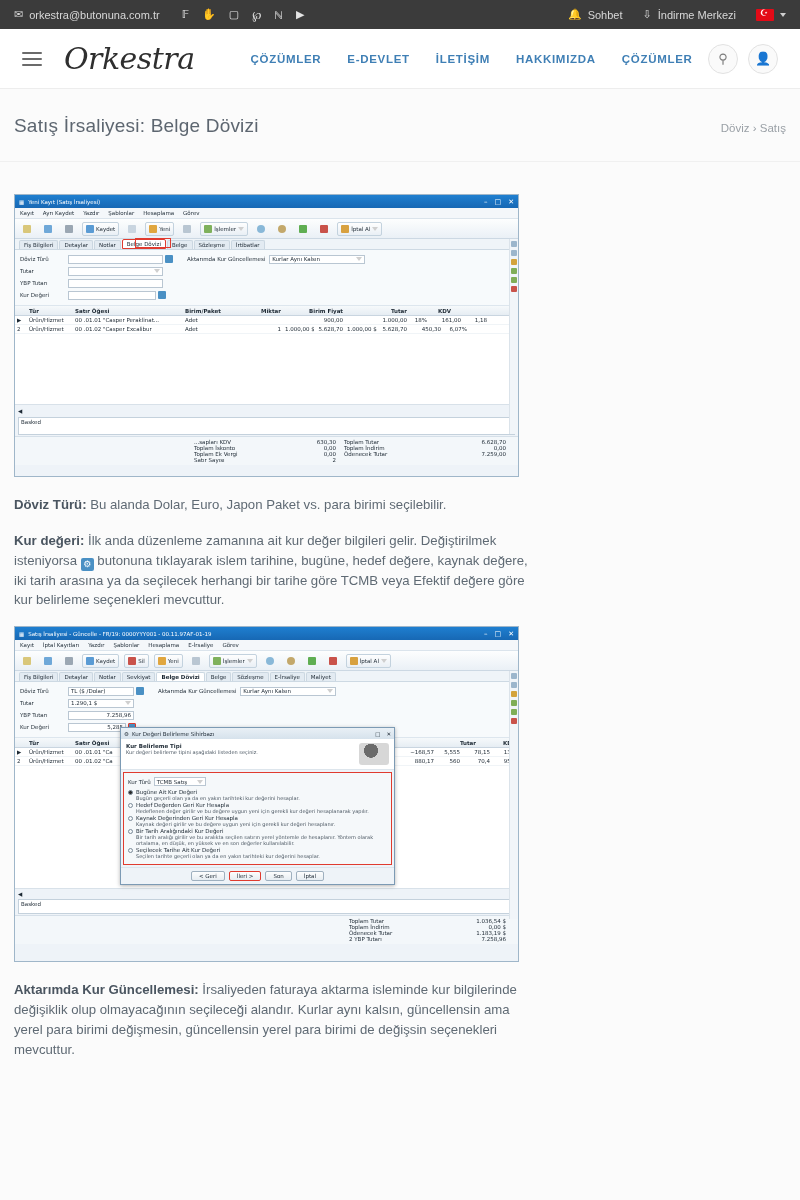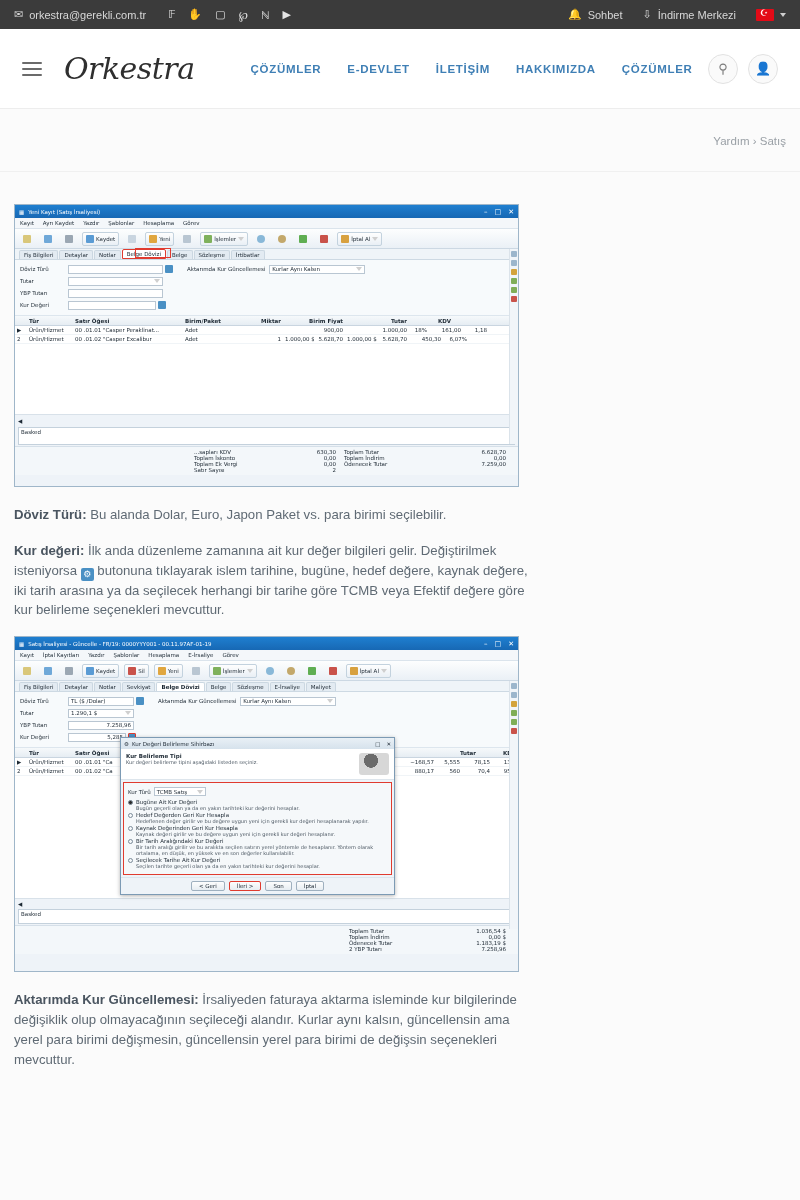--- a/index.html
+++ b/index.html
@@ -31,21 +31,21 @@
     width: 18px; height: 12px; background: #e30a17; position: relative; border-radius: 1px;
     display: inline-block;
   }
   .flag:after {
     content: "\262A"; color: #fff; font-size: 9px; position: absolute; left: 4px; top: -1px;
   }
   .caret-dn { width: 0; height: 0; border-left: 3px solid transparent; border-right: 3px solid transparent; border-top: 4px solid #cfcfcf; display: inline-block; }
 
   
   .header {
-    height: 80px;
+    height: 60px;
     background: #fff;
     display: flex;
     align-items: center;
     padding: 0 22px;
     border-bottom: 1px solid #ededed;
   }
   .burger { width: 20px; display: flex; flex-direction: column; gap: 4px; cursor: pointer; }
   .burger i { display: block; height: 2px; background: #6b6b6b; border-radius: 1px; }
   .logo {
     margin-left: 22px;
@@ -179,21 +179,21 @@
     display: flex; flex-direction: column; align-items: center; gap: 3px; padding-top: 2px;
   }
   .scrollcol i { width: 6px; height: 6px; display: block; border-radius: 1px; }
 </style>
 </head>
 <body>
 
 <div class="topbar">
   <div class="mail">
     <span>✉</span>
-    <span>orkestra@gerekli.com.tr</span>
+    <span>orkestra@butonuna.com.tr</span>
   </div>
   <div class="social">
     <span>𝔽</span>
     <span>✋</span>
     <span>▢</span>
     <span>℘</span>
     <span>ℕ</span>
     <span>▶</span>
   </div>
   <div class="right">
@@ -226,21 +226,22 @@
     <a>HAKKIMIZDA</a>
     <a>ÇÖZÜMLER</a>
   </div>
   <div class="tools">
     <div class="circ">⚲</div>
     <div class="circ">👤</div>
   </div>
 </div>
 
 <div class="titleband">
-  <div class="crumb">Yardım › Satış</div>
+  <h1>Satış İrsaliyesi: Belge Dövizi</h1>
+  <div class="crumb">Döviz › Satış</div>
 </div>
 
 <div class="content">
 
   <div class="shotwrap">
     <div class="shot" style="height:283px">
       <div class="tbar">
         <span>▦</span>
         <span class="tt">Yeni Kayıt (Satış İrsaliyesi)</span>
         <span class="wbtns">

